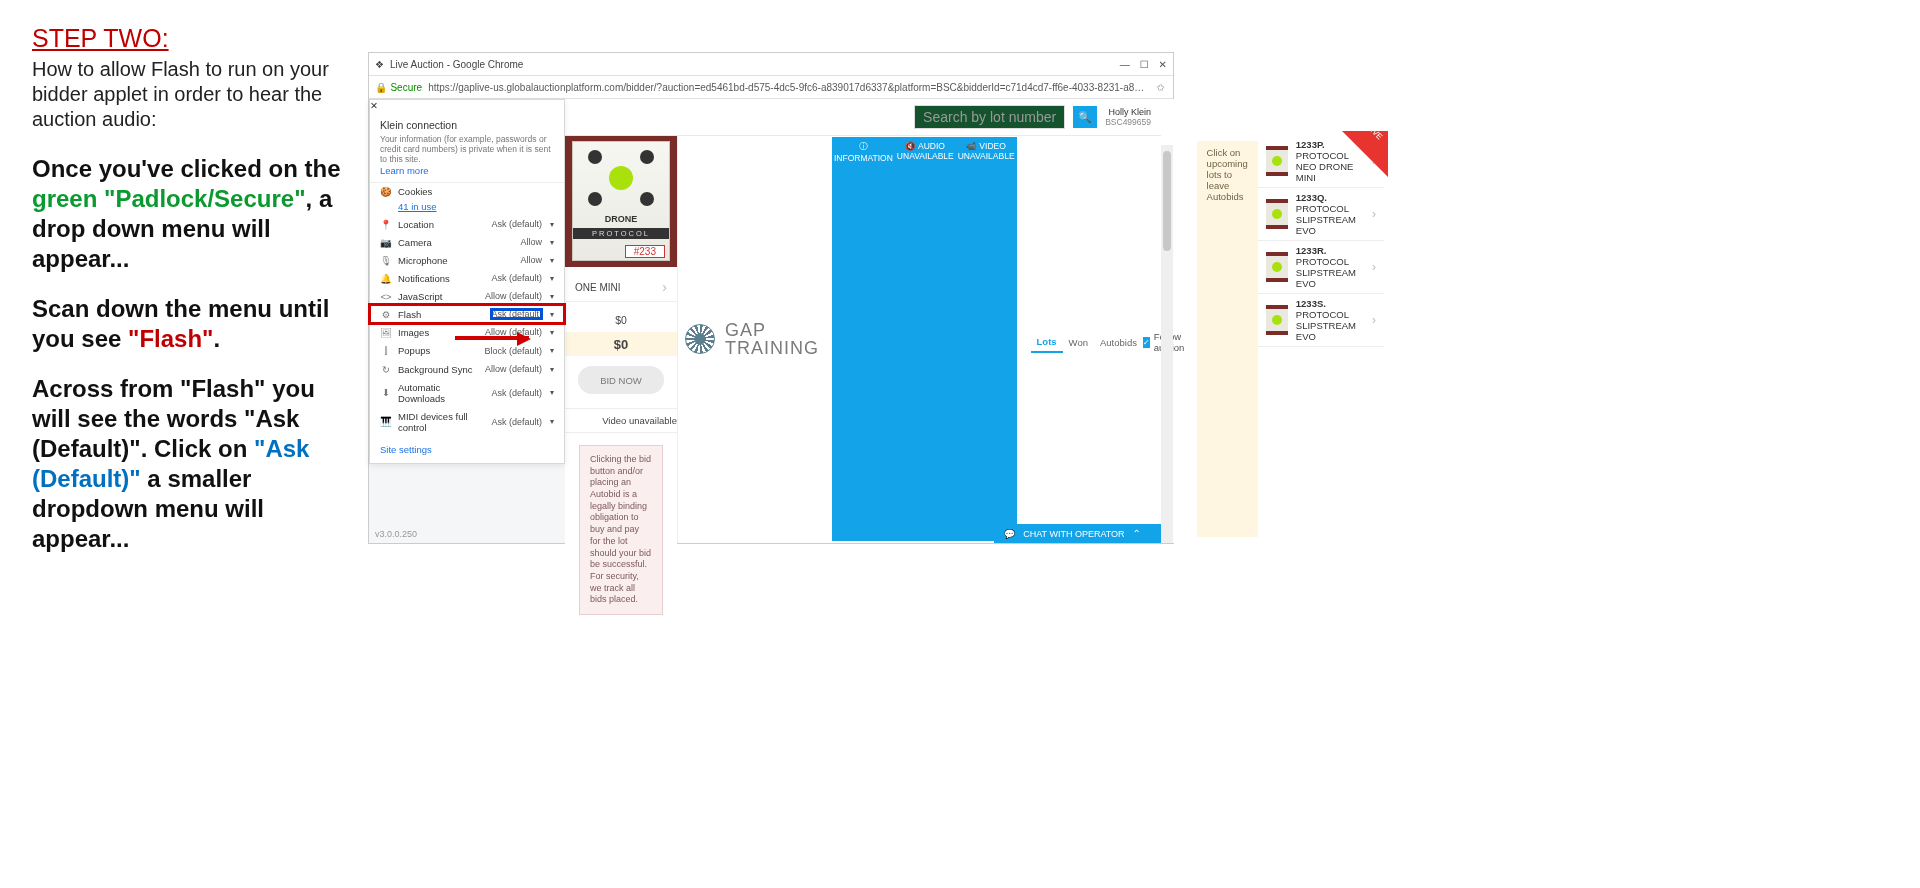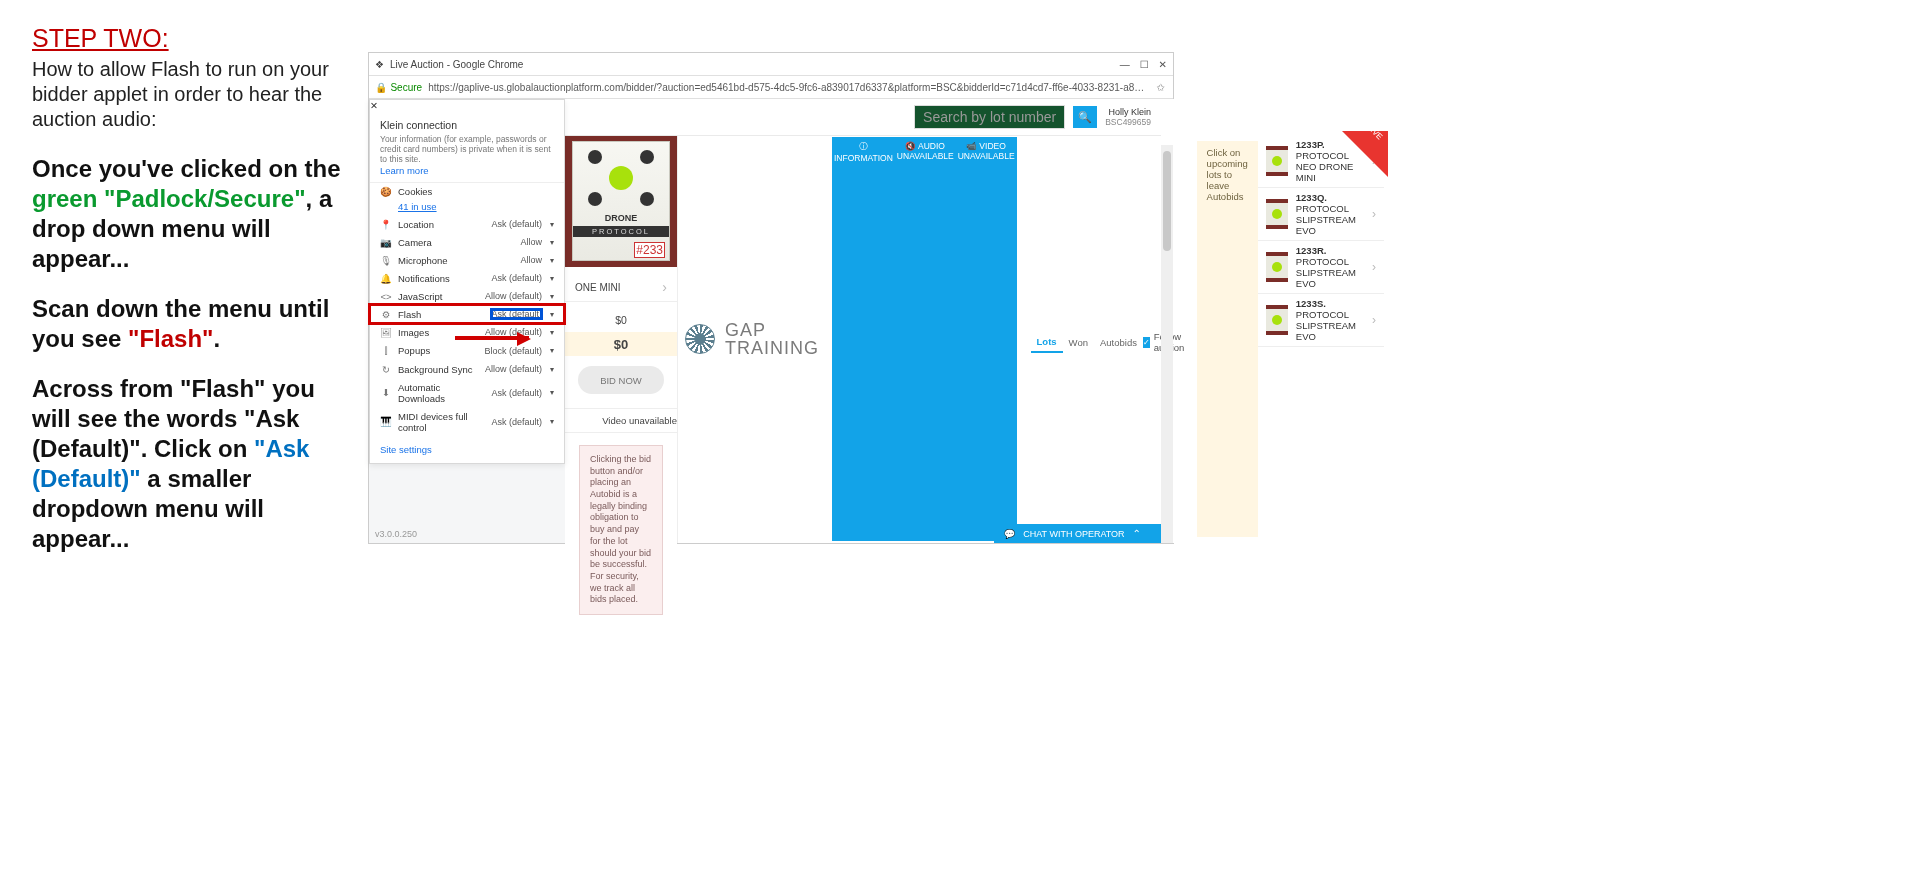--- a/index.html
+++ b/index.html
@@ -58,21 +58,21 @@
   .topheader{position:absolute;left:196px;right:12px;top:0;z-index:4}
   
   .lotimg{margin:0 auto 6px;width:112px;height:140px;background:#7a2d28;display:flex;flex-direction:column;align-items:center;justify-content:space-between;padding:6px;box-sizing:border-box}
   .lotimg .pkg{width:96px;height:118px;background:linear-gradient(#f7f7f2,#eaeae3);display:flex;flex-direction:column;align-items:center;justify-content:space-between;border:1px solid #c9c9bf}
   .pkg .drone{width:70px;height:60px;margin-top:6px;position:relative}
   .drone .bod{position:absolute;width:24px;height:24px;background:#a8e10c;border-radius:50%;left:23px;top:18px}
   .drone .arm{position:absolute;width:14px;height:14px;background:#333;border-radius:50%}
   .drone .a1{left:2px;top:2px}.drone .a2{right:2px;top:2px}.drone .a3{left:2px;bottom:2px}.drone .a4{right:2px;bottom:2px}
   .pkg .dlabel{font-size:9px;font-weight:700;color:#333;margin-top:2px}
   .pkg .proto{width:100%;background:#333;color:#ddd;font-size:7.5px;text-align:center;padding:1px 0;letter-spacing:2px}
-  .pkg .tag{font-size:12px;color:#c33;background:#fff;border:1px solid #c33;padding:0 1px;align-self:flex-end;margin:2px 4px}
+  .pkg .tag{font-size:10px;color:#c33;background:#fff;border:1px solid #c33;padding:0 8px;align-self:flex-end;margin:2px 4px}
   .lottitle{display:flex;align-items:center;border-bottom:1px solid #eee;padding:6px 10px;font-size:10px;color:#444}
   .lottitle .chev{margin-left:auto;color:#bbb;font-size:14px}
   .bidblock{padding:6px 0}
   .bidrow{display:flex;justify-content:center;align-items:center;height:24px;font-size:10.5px;color:#444}
   .bidrow.hl{background:#fff6e2;font-size:13px;font-weight:600}
   .bidbtn{margin:10px auto 8px;width:86px;height:28px;border-radius:14px;background:#eaeaea;color:#777;font-size:9.5px;display:flex;align-items:center;justify-content:center}
   .vidun{font-size:9.5px;color:#444;text-align:right;border-top:1px solid #eee;border-bottom:1px solid #eee;padding:6px 0;background:#fff}
   .notice{margin:12px 14px;border:1px solid #e8cfcf;background:#fbeeee;color:#7a5a5a;font-size:9px;padding:8px 10px;line-height:1.3}
   .version{position:absolute;left:6px;bottom:4px;font-size:9px;color:#999;z-index:7}
   

